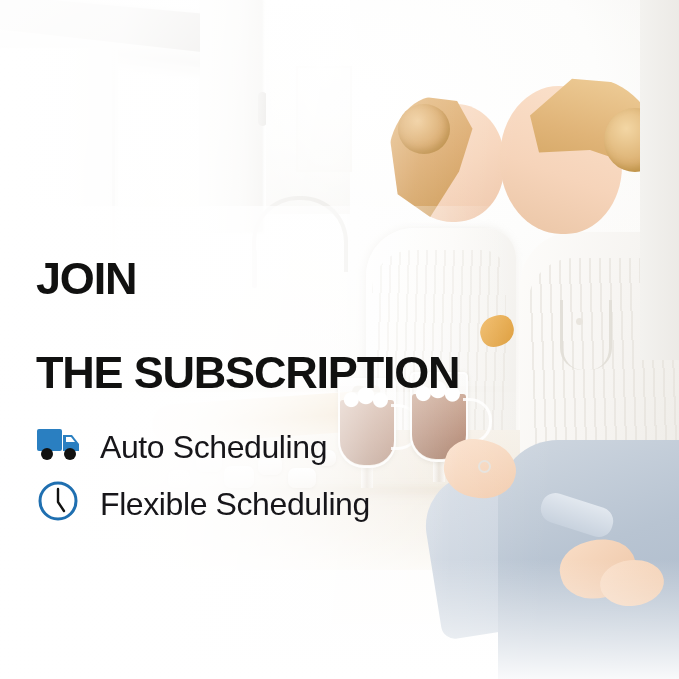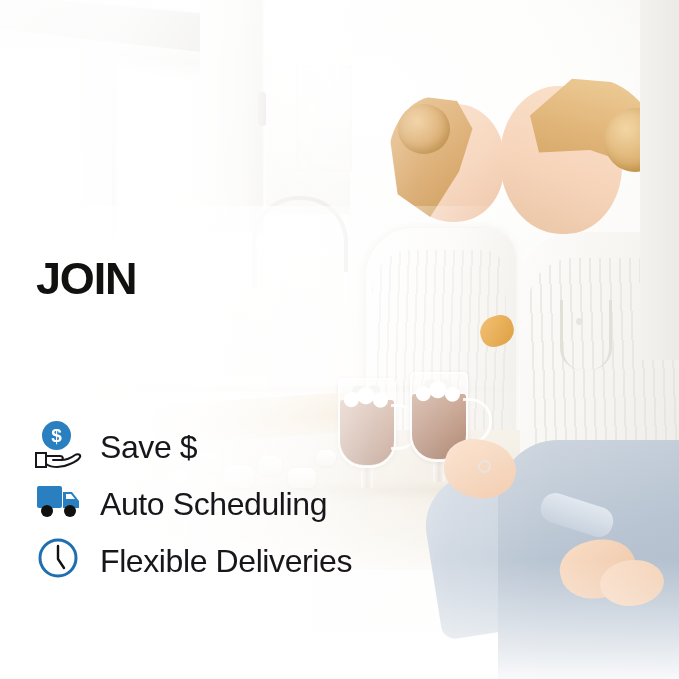--- a/index.html
+++ b/index.html
@@ -379,35 +379,25 @@
 
   <div class="fade-left"></div>
   <div class="fade-headline"></div>
   <div class="fade-band"></div>
   <div class="fade-bottom"></div>
 
   <div class="content">
 
     <div class="headline">
       <span class="l1">JOIN</span>
+      <span class="l2">THE SUBSCRIPTION</span>
     </div>
 
     <div class="features">
 
-      <div class="feature">
-        <div class="feat-icon">
-          <div class="ico-coin"></div>
-          <svg class="ico-hand" viewBox="0 0 48 22">
-            <path d="M2 5 h10 v14 H2 z" fill="none" stroke="#17161a" stroke-width="2"></path>
-            <path d="M12 8 h14 c3 0 4 3 1 4 h-8" fill="none" stroke="#17161a" stroke-width="2" stroke-linecap="round"></path>
-            <path d="M12 16 c6 4 16 4 24 0 c5 -2 9 -5 10 -7 c1 -2 -2 -4 -5 -2 c-4 3 -9 5 -14 5" fill="none" stroke="#17161a" stroke-width="2" stroke-linejoin="round"></path>
-          </svg>
-        </div>
-        <div class="feat-label">Save $</div>
-      </div>
 
       <div class="feature">
         <div class="feat-icon">
           <svg class="ico-truck" viewBox="0 0 48 36">
             <rect x="1" y="3" width="25" height="22" rx="2" fill="#2a7fc1"></rect>
             <path d="M27 9 h9 l7 9 v7 h-16 z" fill="#2a7fc1"></path>
             <path d="M30 11 h5 l4 5 h-9 z" fill="#ffffff"></path>
             <circle cx="11" cy="28" r="6" fill="#111110"></circle>
             <circle cx="34" cy="28" r="6" fill="#111110"></circle>
           </svg>
@@ -415,18 +405,18 @@
         <div class="feat-label">Auto Scheduling</div>
       </div>
 
       <div class="feature">
         <div class="feat-icon">
           <svg class="ico-clock" viewBox="0 0 42 42">
             <circle cx="21" cy="21" r="18" fill="none" stroke="#1f6fb0" stroke-width="3"></circle>
             <path d="M21 9 V22 L27 31" fill="none" stroke="#111110" stroke-width="2.4" stroke-linecap="round" stroke-linejoin="round"></path>
           </svg>
         </div>
-        <div class="feat-label">Flexible Deliveries</div>
+        <div class="feat-label">Flexible Scheduling</div>
       </div>
 
     </div>
   </div>
 </div>
 
 </body></html>

